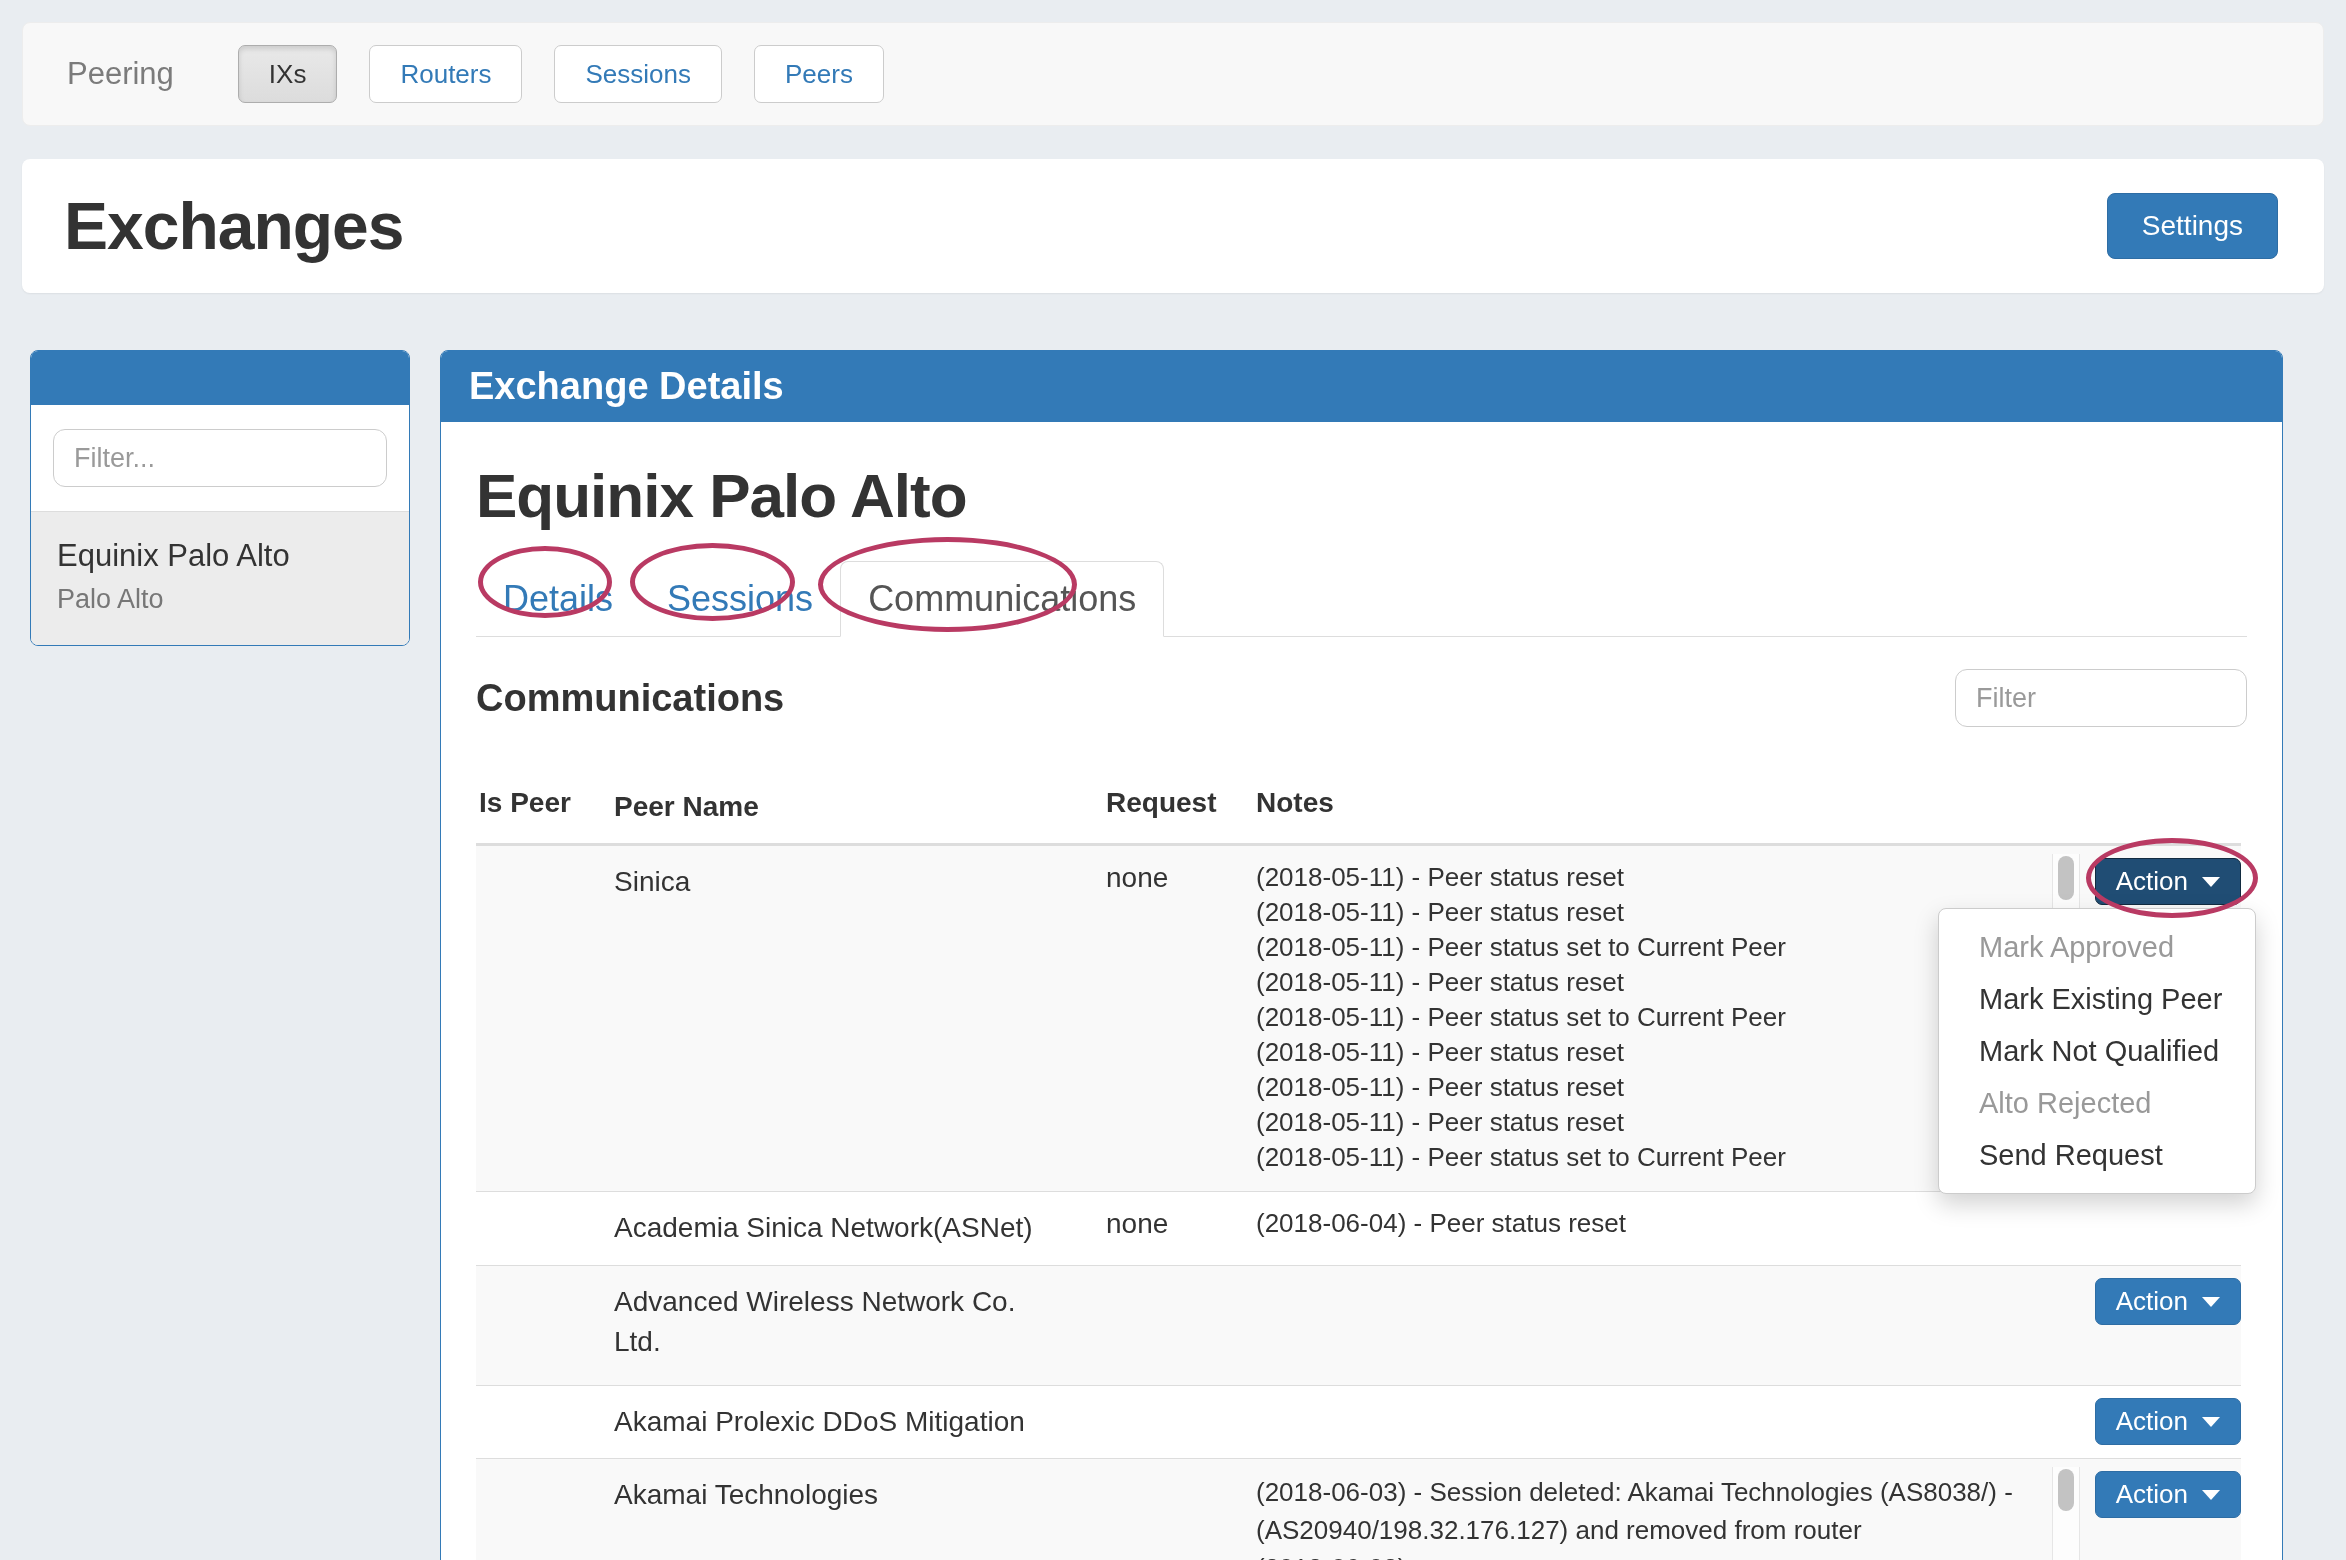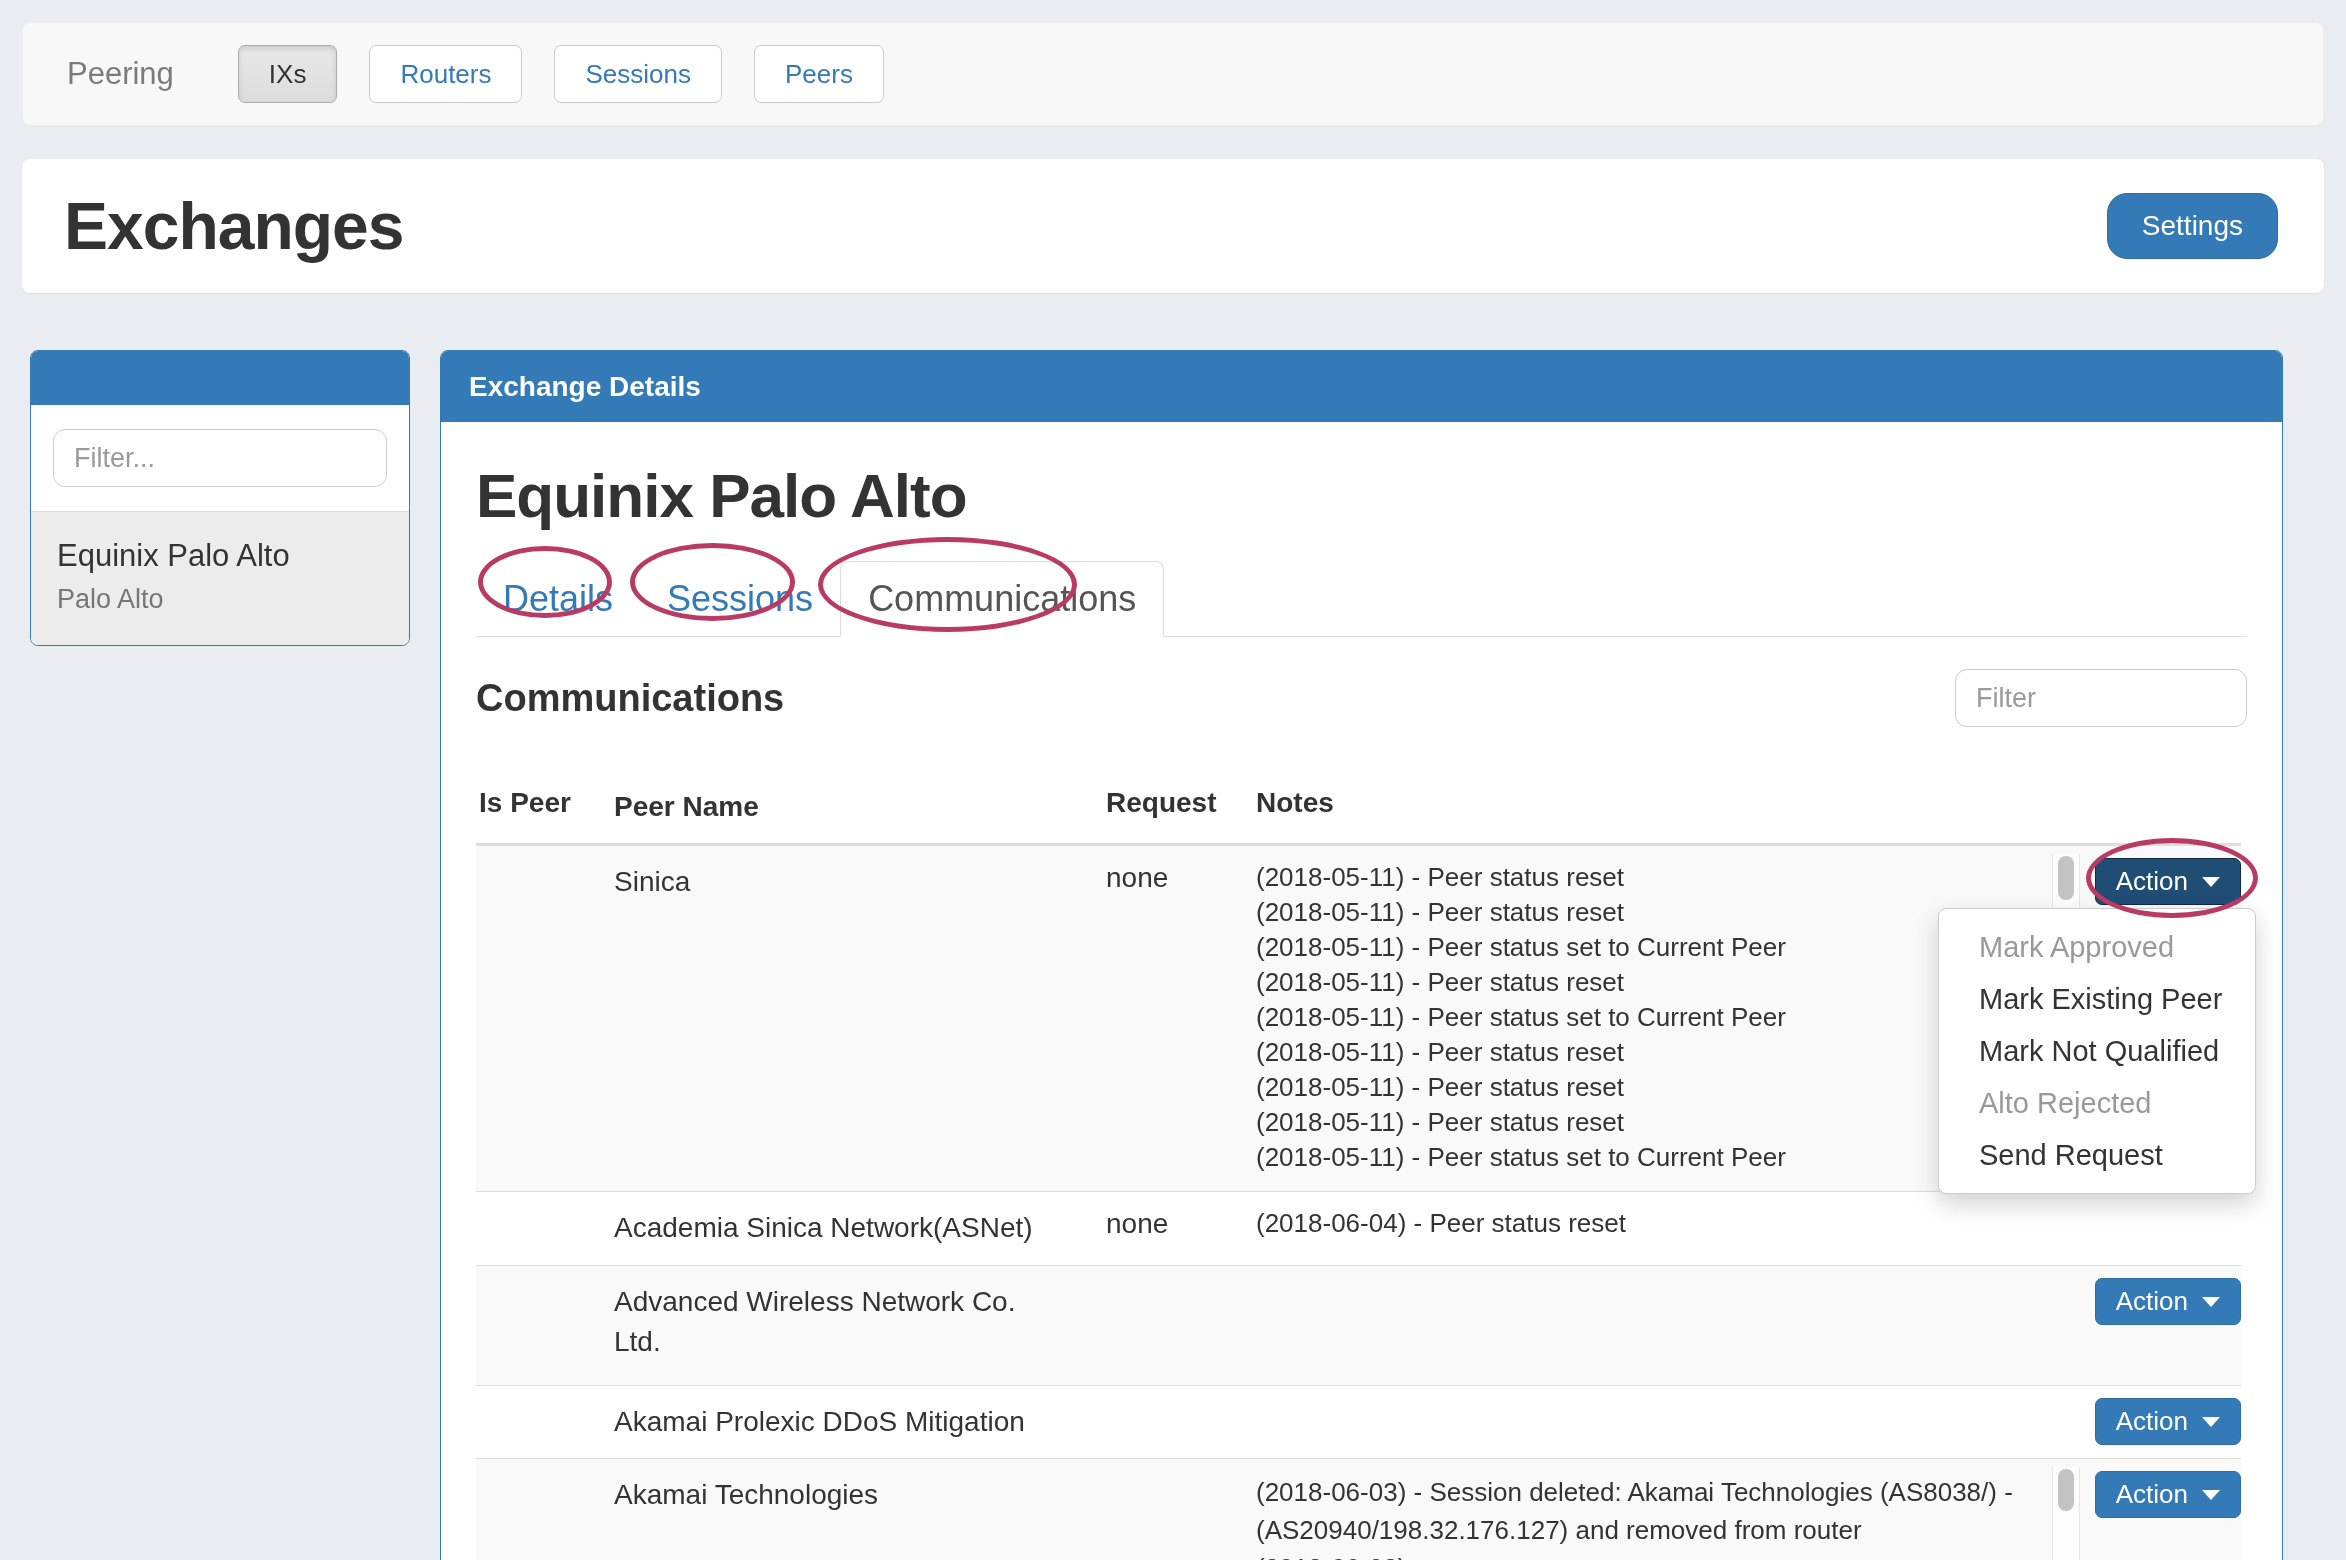--- a/index.html
+++ b/index.html
@@ -17,40 +17,40 @@
   .nav-btn.active { color:#333; background:linear-gradient(#e9e9e9,#dcdcdc);
     border-color:#adadad; box-shadow:inset 0 3px 5px rgba(0,0,0,.125); }
 
   
   .header-card { position:absolute; left:22px; top:159px; width:2302px; height:134px;
     background:#fff; border-radius:8px; box-shadow:0 1px 2px rgba(0,0,0,.06);
     display:flex; align-items:center; justify-content:space-between; padding:0 46px 0 42px; }
   .header-card h1 { font-size:66px; font-weight:bold; color:#333; letter-spacing:-1px; }
   .btn-primary { background:#337ab7; border:1px solid #2e6da4; color:#fff; border-radius:8px;
     font-family:inherit; cursor:pointer; }
-  .settings-btn { height:66px; padding:0 34px; font-size:28px;border-radius:20px; }
+  .settings-btn { height:66px; padding:0 34px; font-size:28px; }
 
   
   .sidebar-panel { position:absolute; left:30px; top:350px; width:380px;
     background:#fff; border:1px solid #337ab7; border-radius:8px; overflow:hidden; }
   .sidebar-head { height:54px; background:#337ab7; }
   .sidebar-filter-wrap { padding:24px 22px; }
   .text-input { width:100%; height:58px; border:1px solid #ccc; border-radius:12px;
     font-size:27px; color:#555; padding:0 20px; font-family:inherit; background:#fff; }
   .text-input::placeholder { color:#9a9a9a; }
   .list-item { border-top:1px solid #ddd; background:#ececec; padding:26px 26px 30px 26px; cursor:pointer; }
   .list-item .ix-name { font-size:31px; color:#333; margin-bottom:10px; }
   .list-item .ix-city { font-size:27px; color:#777; }
 
   
   .main-panel { position:absolute; left:440px; top:350px; width:1843px; height:1400px;
     background:#fff; border:1px solid #337ab7; border-radius:8px 8px 0 0; }
   .main-panel-head { height:71px; background:#337ab7; border-radius:7px 7px 0 0;
     display:flex; align-items:center; padding:0 28px; }
-  .main-panel-head span { color:#fff; font-size:28px; font-weight:bold; }
+  .main-panel-head span { color:#fff; font-size:38px; font-weight:bold; }
   .main-panel-body { padding:0 35px; position:relative; }
 
   .exchange-title { font-size:62px; font-weight:600; color:#333; margin-top:38px; letter-spacing:-1px; }
 
   
   .tabs { margin-top:30px; border-bottom:1px solid #ddd; display:flex; height:76px; }
   .tab { font-size:36px; color:#337ab7; padding:0 27px; display:flex; align-items:center;
     text-decoration:none; cursor:pointer; position:relative; }
   .tab.active { color:#555; background:#fff; border:1px solid #ddd; border-bottom:1px solid #fff;
     border-radius:8px 8px 0 0; margin-bottom:-1px; cursor:default; }

